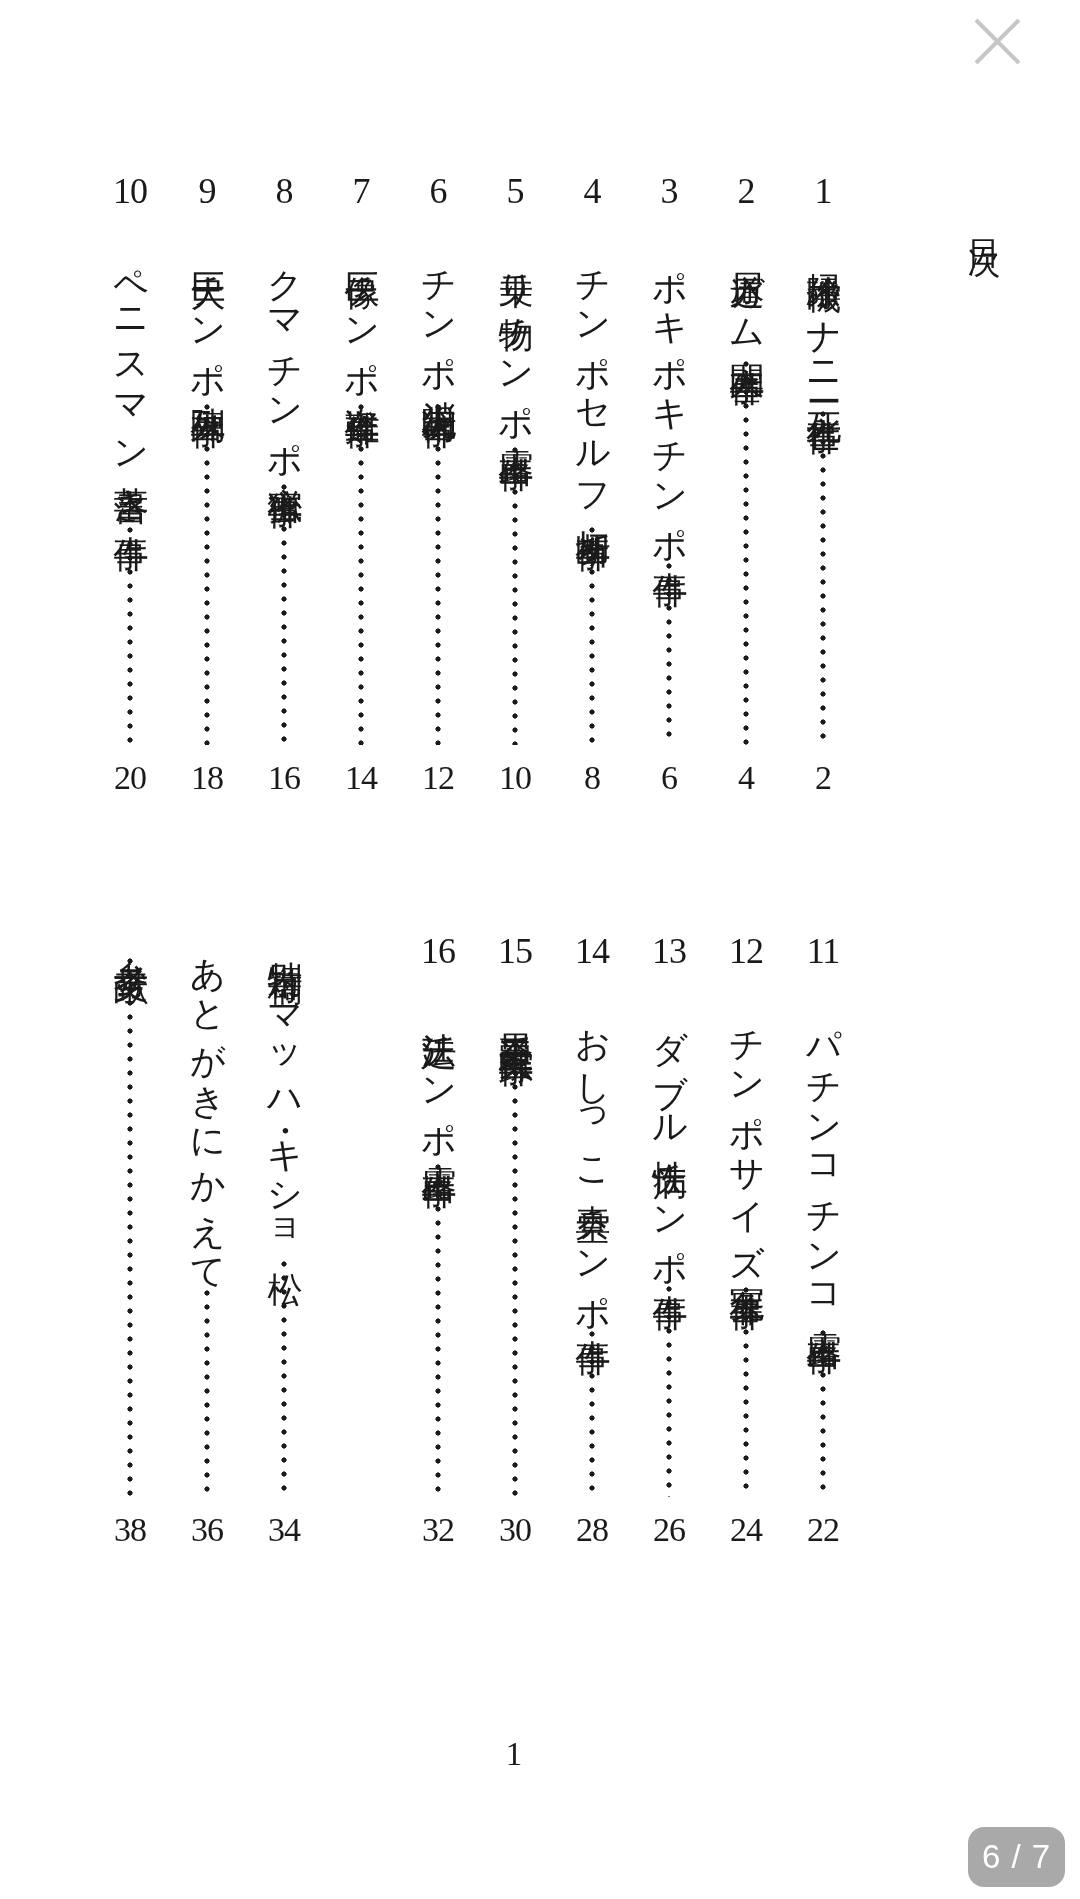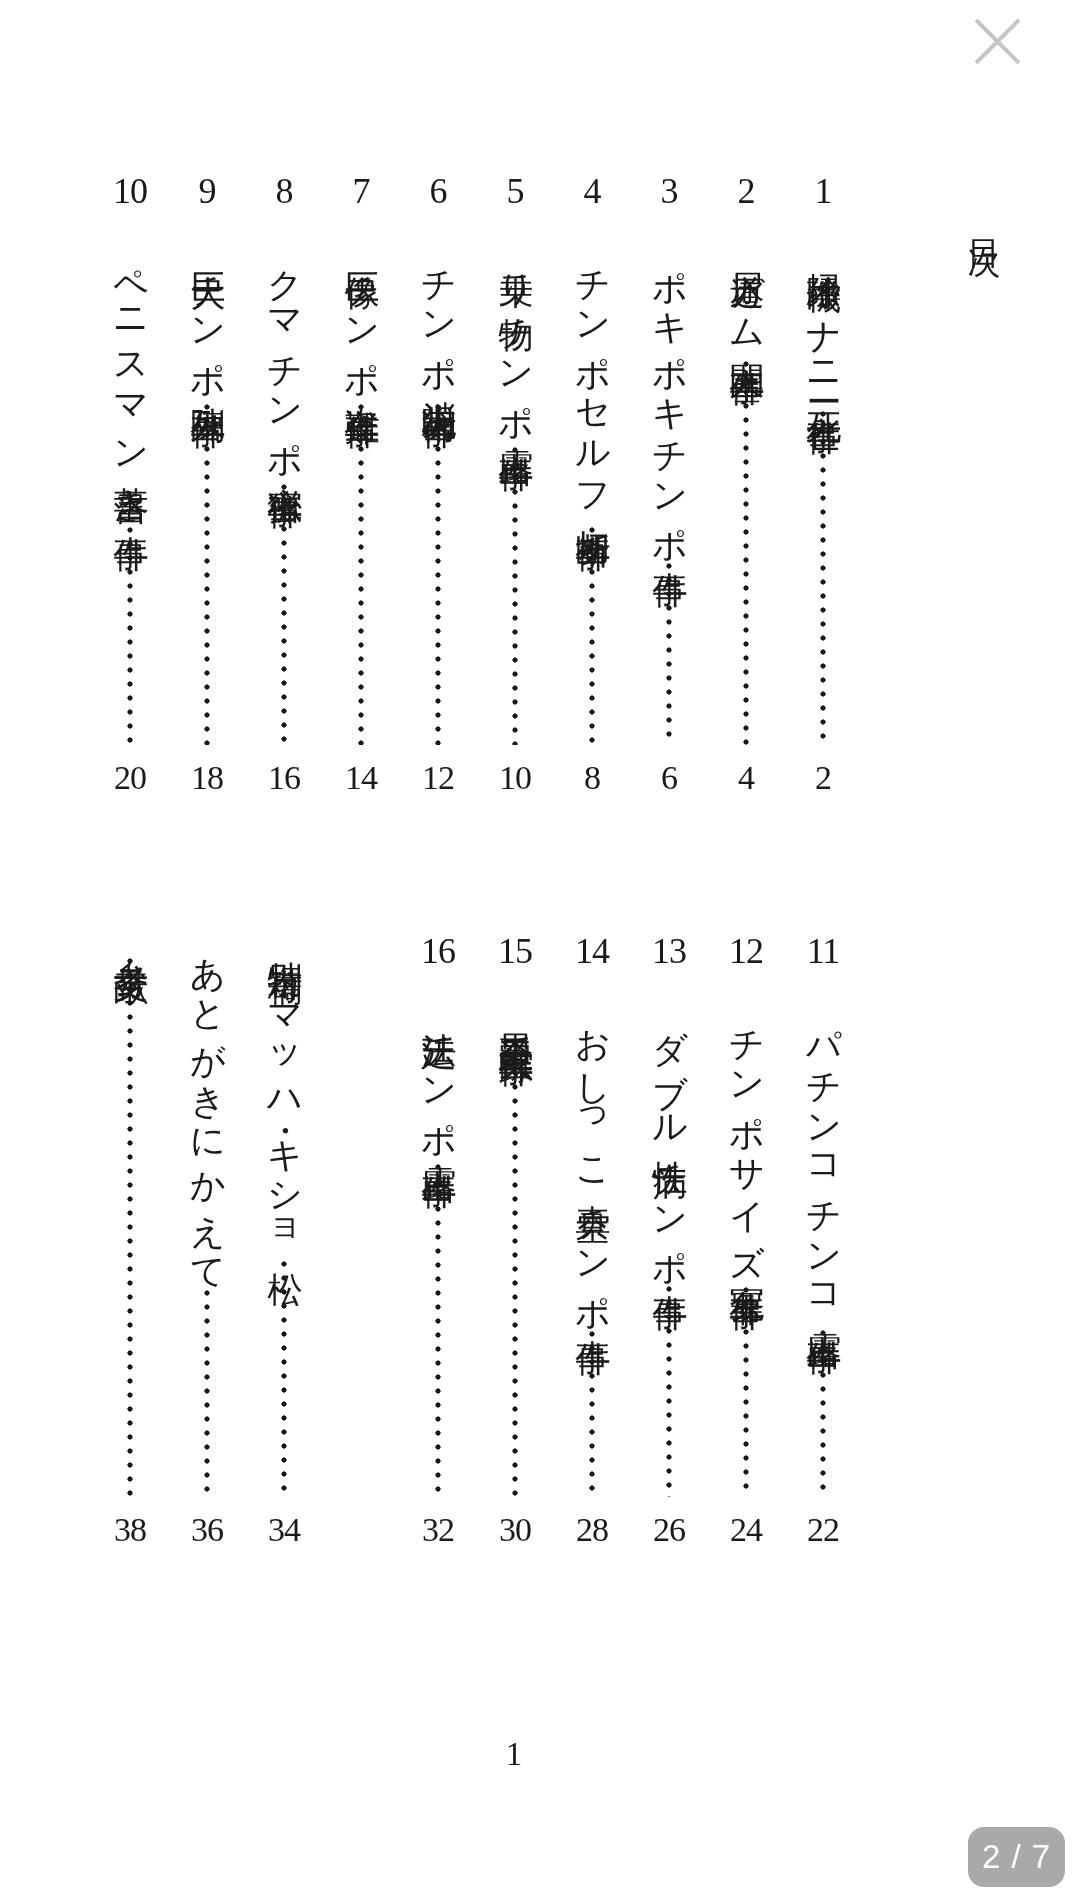--- a/index.html
+++ b/index.html
@@ -233,14 +233,14 @@
     <div class="toc-column">
       <div class="title">参考文献</div>
       <div class="leader"></div>
       <div class="page-num">38</div>
     </div>
   </div>
 
 <div class="footer-page-number">1</div>
 
 <div class="pager-badge">
-  <span>2 / 7</span>
+  <span>6 / 7</span>
 </div>
 
 </body></html>

